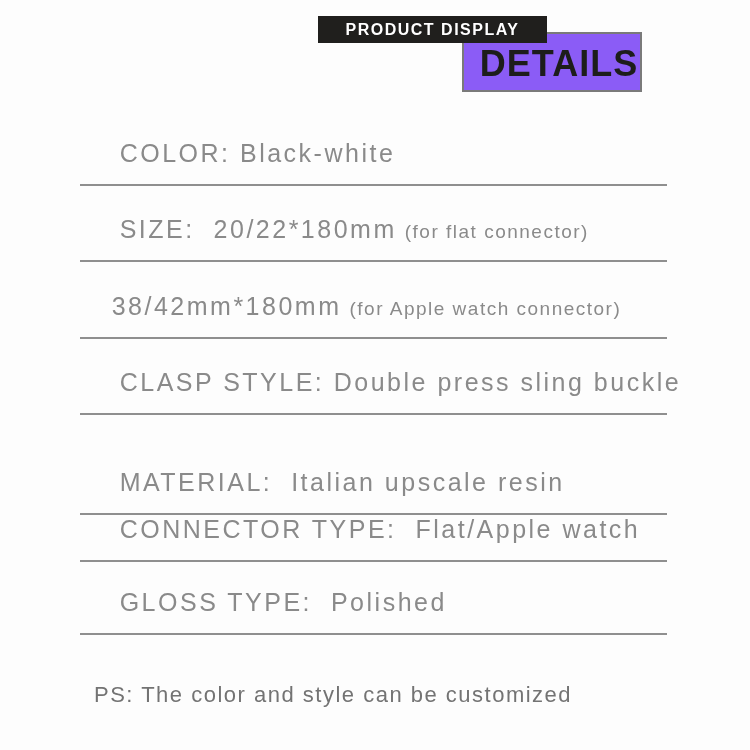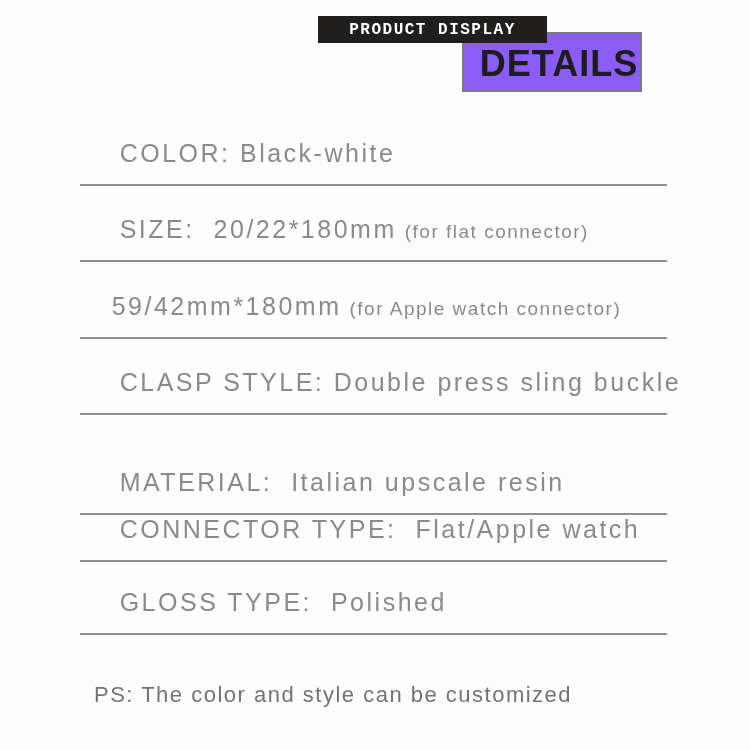--- a/index.html
+++ b/index.html
@@ -14,21 +14,21 @@
   
   .banner {
     position: absolute; left: 318px; top: 16px;
     width: 229px; height: 27px;
     background: #201f1d;
     display: flex; align-items: center; justify-content: center;
     z-index: 2;
   }
   .banner span {
     color: #ffffff; font-size: 16px; font-weight: bold;
-    letter-spacing: 1.5px; white-space: pre; font-family: Liberation Mono, monospace;
+    letter-spacing: 1.5px; white-space: pre;
   }
   .details-box {
     position: absolute; left: 462px; top: 32px;
     width: 180px; height: 60px;
     border: 2px solid #7a7a7a;
     background: #8b5cf6;
     display: flex; align-items: center; justify-content: center;
     padding-left: 14px; padding-top: 4px;
     box-sizing: border-box;
     z-index: 1;
@@ -89,21 +89,21 @@
   </div>
 
   <div class="spec-row r2">
     <span class="row-line">
       <span class="main">SIZE:  20/22*180mm</span><span class="note">(for flat connector)</span>
     </span>
   </div>
 
   <div class="spec-row r3 tight">
     <span class="row-line">
-      <span class="main">59/42mm*180mm</span><span class="note">(for Apple watch connector)</span>
+      <span class="main">38/42mm*180mm</span><span class="note">(for Apple watch connector)</span>
     </span>
   </div>
 
   <div class="spec-row r4">
     <span class="row-line">
       <span class="main">CLASP STYLE: Double press sling buckle</span><span class="note"></span>
     </span>
   </div>
 
   <div class="spec-row r5">

